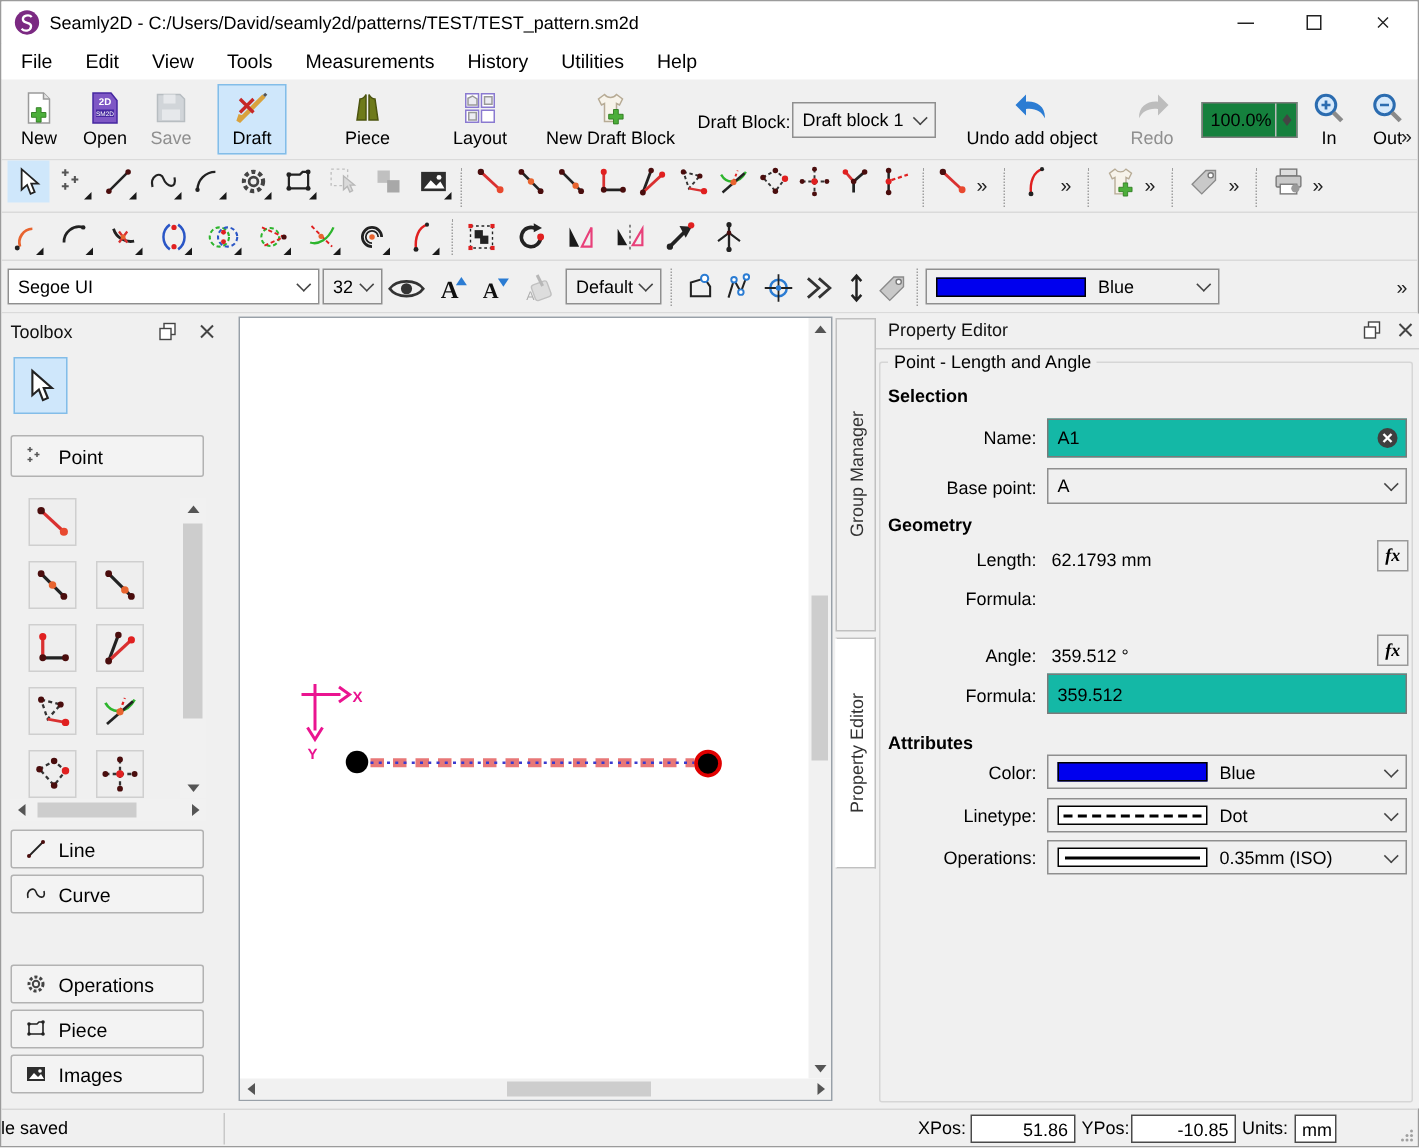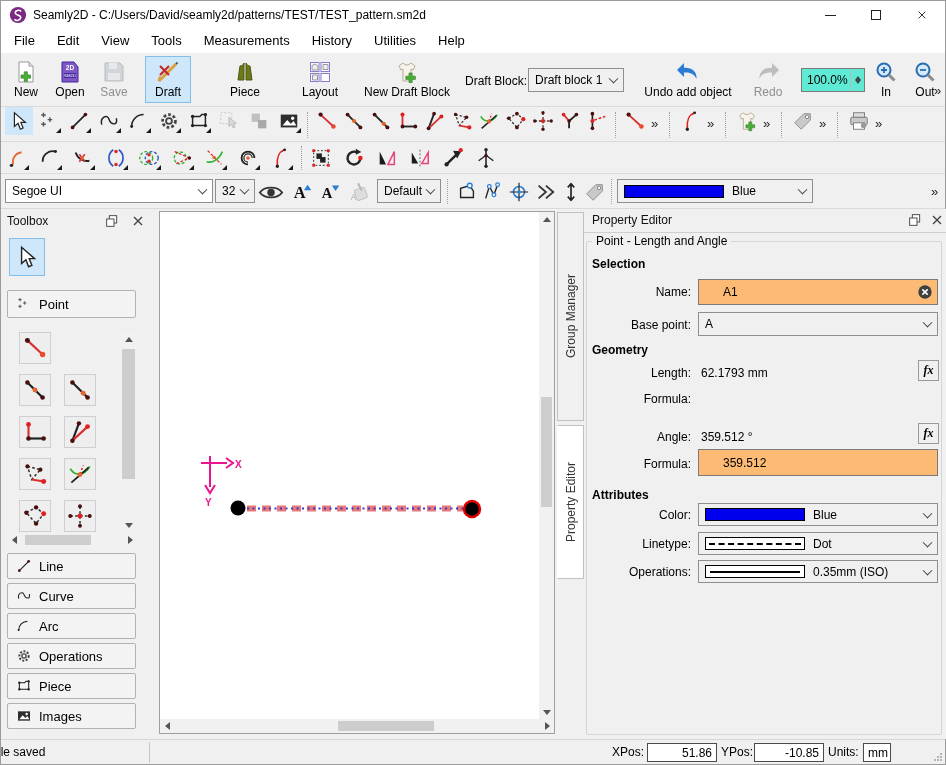--- a/index.html
+++ b/index.html
@@ -19,22 +19,22 @@
 .vsep{position:absolute;width:0;border-left:1px dotted #9f9f9f}
 .tb1btn{position:absolute;top:3px;height:47px;display:flex;flex-direction:column;align-items:center;justify-content:space-between;padding:3px 2px;font-size:12px;border:1px solid transparent}
 .hl{background:#cfe7fb;border:1px solid #83bde8}
 .dislbl{color:#8f8f8f}
 .dis{opacity:.55}
 .m28{position:absolute;width:28px;height:28px;display:flex;align-items:center;justify-content:center;border:1px solid transparent}
 .crn::after{content:"";position:absolute;right:1px;bottom:1px;border-left:5px solid transparent;border-bottom:5px solid #1a1a1a}
 .ovf{position:absolute;font-size:13px;color:#222}
 .combo{position:absolute;background:#f0f0f0;border:1px solid #8f8f8f;display:flex;align-items:center;padding:0 18px 0 6px;font-size:12px;white-space:nowrap;overflow:hidden}
 .chev{position:absolute;right:6px;top:50%;width:7px;height:7px;border-right:1.5px solid #444;border-bottom:1.5px solid #444;transform:translateY(-70%) rotate(45deg)}
-.input{background:#fdba74;border:1px solid #7a7a7a;font:12px "Liberation Sans",sans-serif;padding:0 24px}
-.spin{position:absolute;background:#5eead4;border:1px solid #7a7a7a;display:flex;align-items:center}
+.input{background:#14b8a6;border:1px solid #7a7a7a;font:12px "Liberation Sans",sans-serif;padding:0 6px}
+.spin{position:absolute;background:#15803d;border:1px solid #7a7a7a;display:flex;align-items:center}
 .spin .val{flex:1;padding-left:5px;font-size:12px}
 .spin .arrows{width:14px;height:100%;border-left:1px solid #bbb;display:flex;flex-direction:column;align-items:center;justify-content:space-evenly}
 .tri-u{width:0;height:0;border:3.5px solid transparent;border-bottom:4.5px solid #444;margin-bottom:-2px}
 .tri-d{width:0;height:0;border:3.5px solid transparent;border-top:4.5px solid #444;margin-top:-2px}
 
 .dockhdr{position:absolute;font-size:12px;color:#111}
 .dbtn{position:absolute;width:18px;height:16px;display:flex;align-items:center;justify-content:center}
 .cat{position:absolute;left:6px;width:129px;height:26px;background:#f3f3f3;border:1px solid #b2b2b2;border-radius:2px;display:flex;align-items:center;gap:7px;padding:0 8px;font-size:13px}
 .gbtn{position:absolute;width:32px;height:32px;background:#eeeeee;border:1px solid #cfcfcf;display:flex;align-items:center;justify-content:center}
 
@@ -909,26 +909,20 @@
       <svg class="ic16">
         <use href="#lineT"></use>
       </svg>
       <span>Line</span>
     </div>
   <div class="cat" style="top:582px">
       <svg class="ic16">
         <use href="#curveT"></use>
       </svg>
       <span>Curve</span>
-    </div>
-  <div class="cat" style="top:612px">
-      <svg class="ic16">
-        <use href="#arcT"></use>
-      </svg>
-      <span>Arc</span>
     </div>
   <div class="cat" style="top:642px">
       <svg class="ic16">
         <use href="#gearT"></use>
       </svg>
       <span>Operations</span>
     </div>
   <div class="cat" style="top:672px">
       <svg class="ic16">
         <use href="#polyT"></use>

